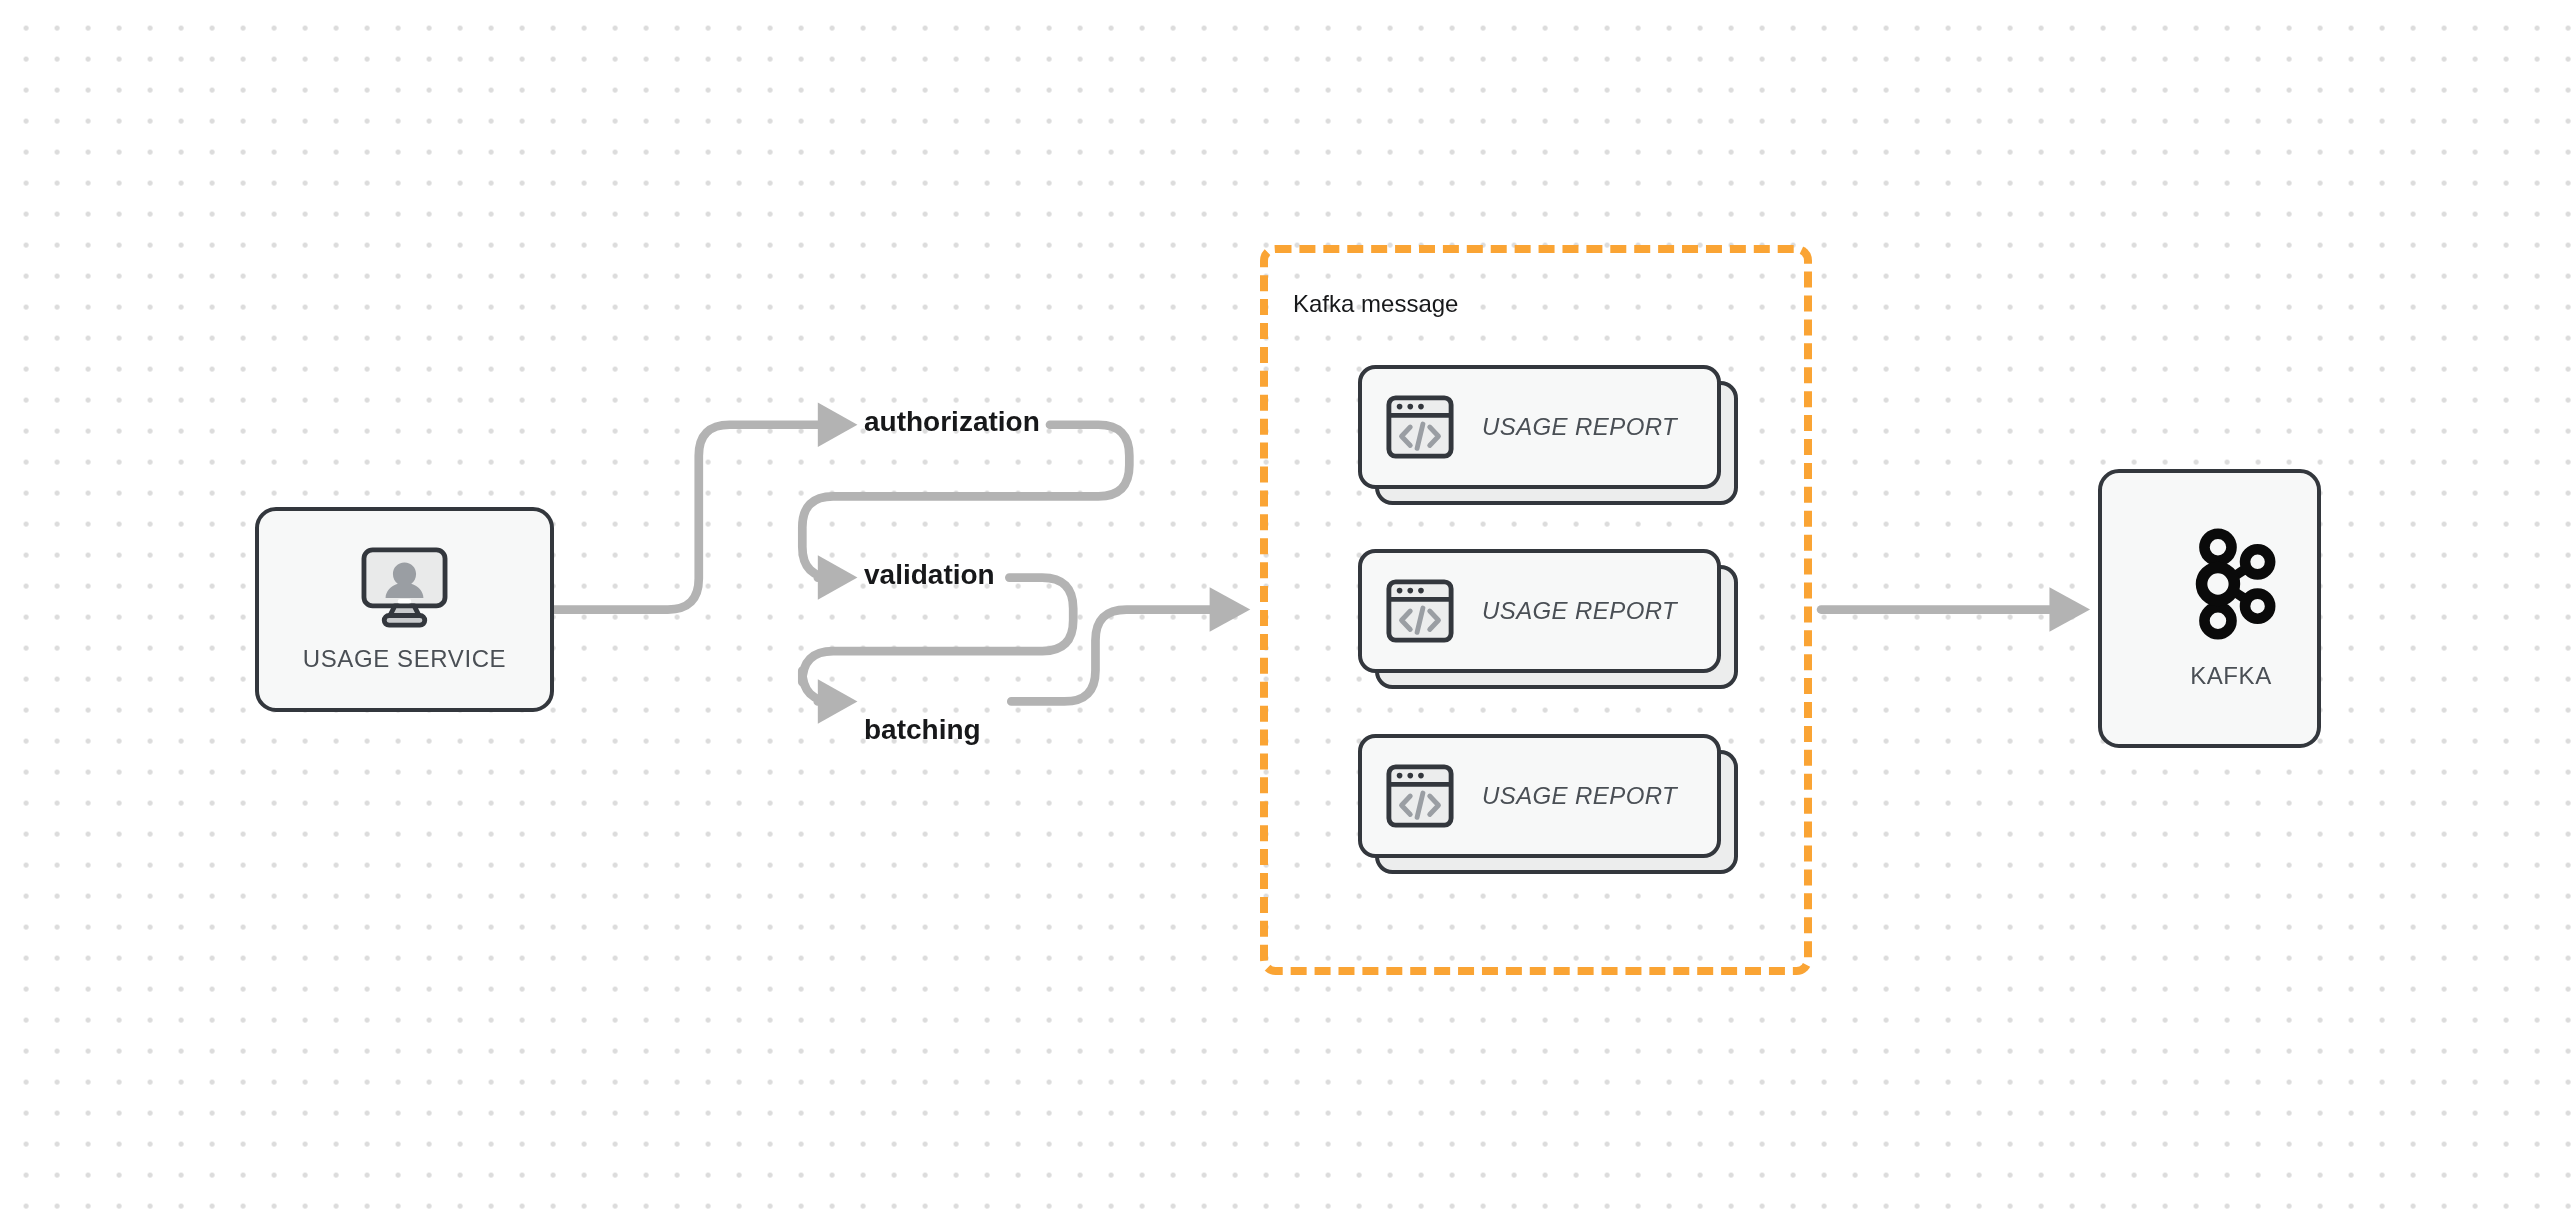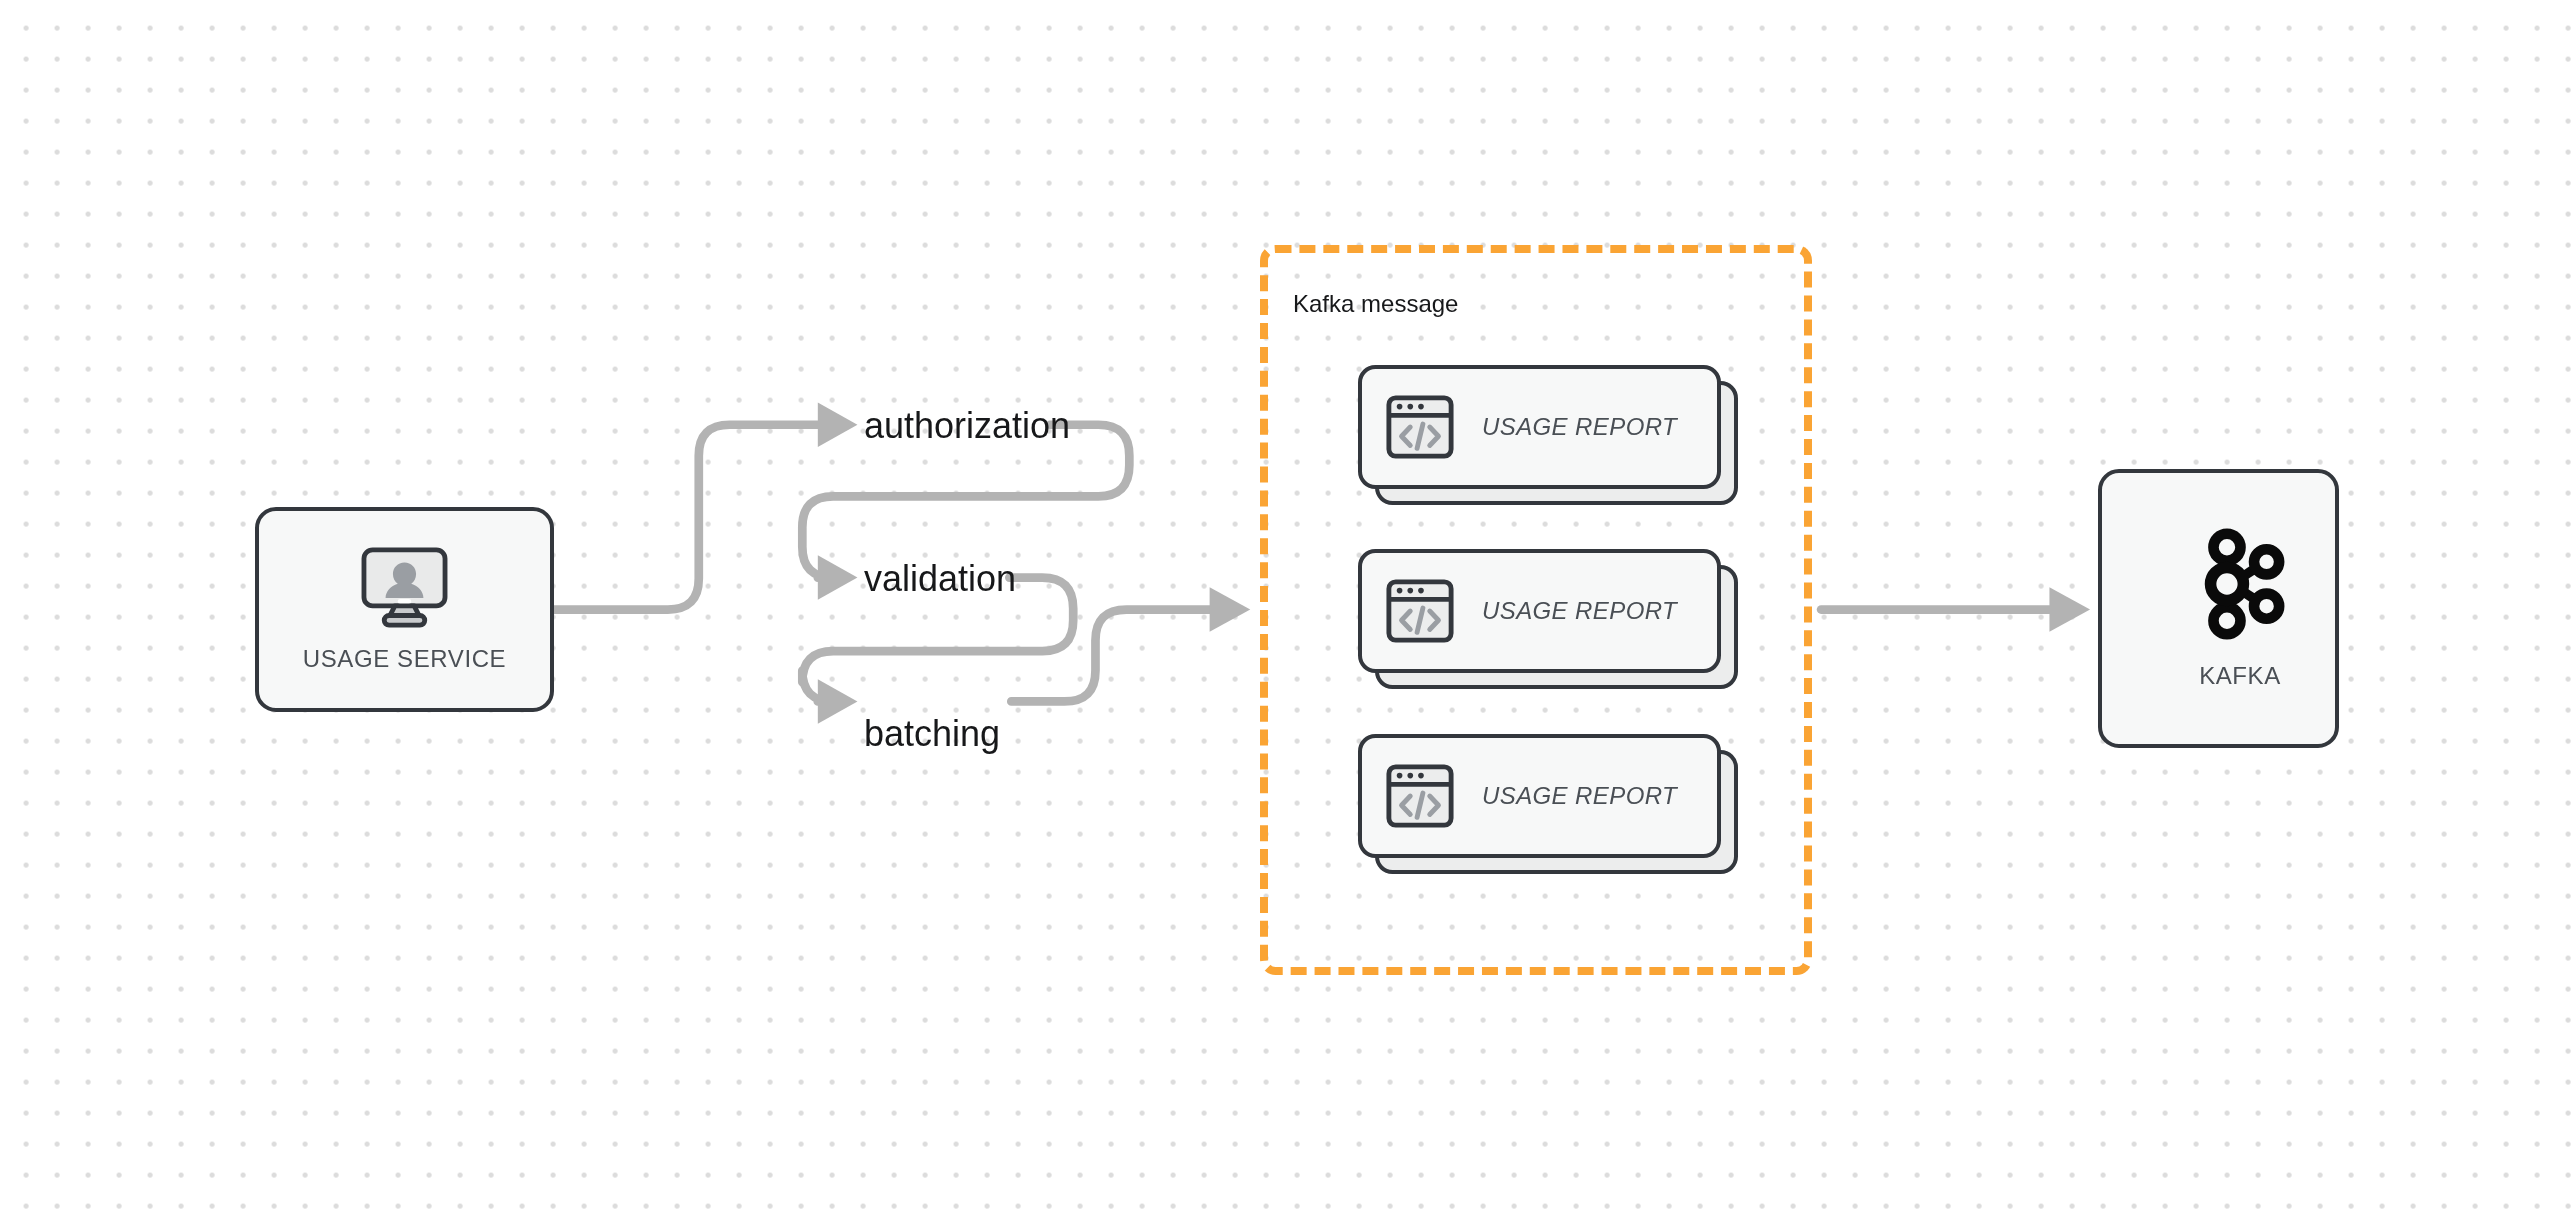--- a/index.html
+++ b/index.html
@@ -48,24 +48,25 @@
     top: 507px;
     width: 299px;
     height: 205px;
   }
   #usage-service .node-label { margin-top: 15.5px; }
   .monitor-icon { width: 93px; height: 83px; display: block; }
 
   
   .stage-label {
     position: absolute;
-    font-size: 36px;
+    font-size: 28px;
     color: #17181a;
     white-space: nowrap;
     line-height: 1;
+    font-weight: bold;
   }
   #stage-authorization { left: 864px; top: 408px; }
   #stage-validation    { left: 864px; top: 561px; }
   #stage-batching      { left: 864px; top: 716px; }
 
   
   #connectors {
     position: absolute;
     left: 0; top: 0;
     width: 2576px;
@@ -149,21 +150,21 @@
     white-space: nowrap;
   }
   #report-card-1 { left: 1358px; top: 365px; }
   #report-card-2 { left: 1358px; top: 549px; }
   #report-card-3 { left: 1358px; top: 734px; }
 
   
   #kafka-node {
     left: 2098px;
     top: 469px;
-    width: 241px;
+    width: 223px;
     height: 279px;
     padding-left: 43px;
   }
   #kafka-node .node-label { margin-top: 21px; }
   .kafka-icon { width: 101px; height: 114px; display: block; }
 </style>
 </head>
 <body>
 
 <div id="canvas">

